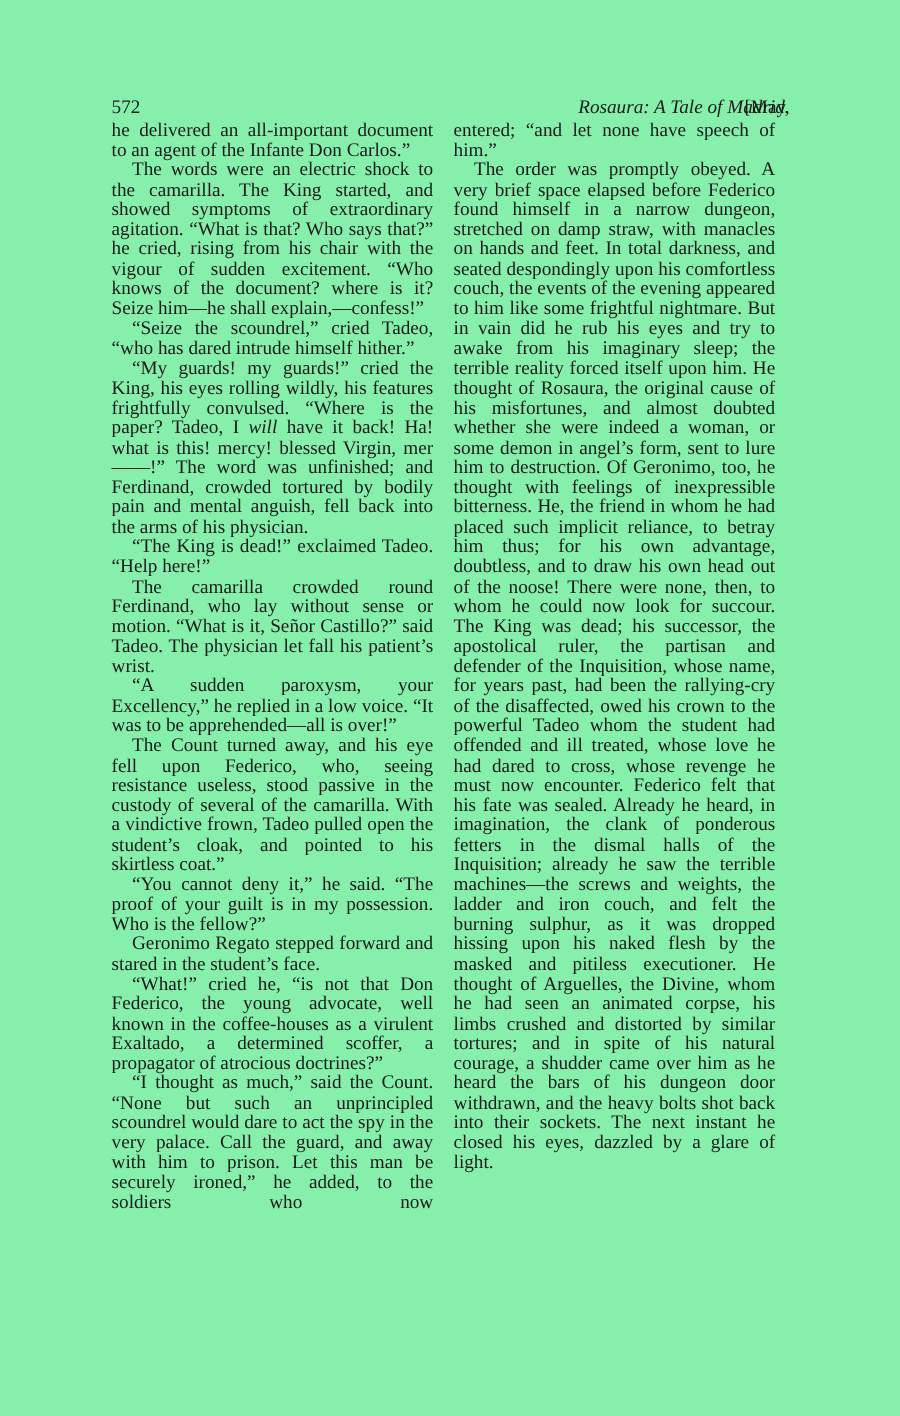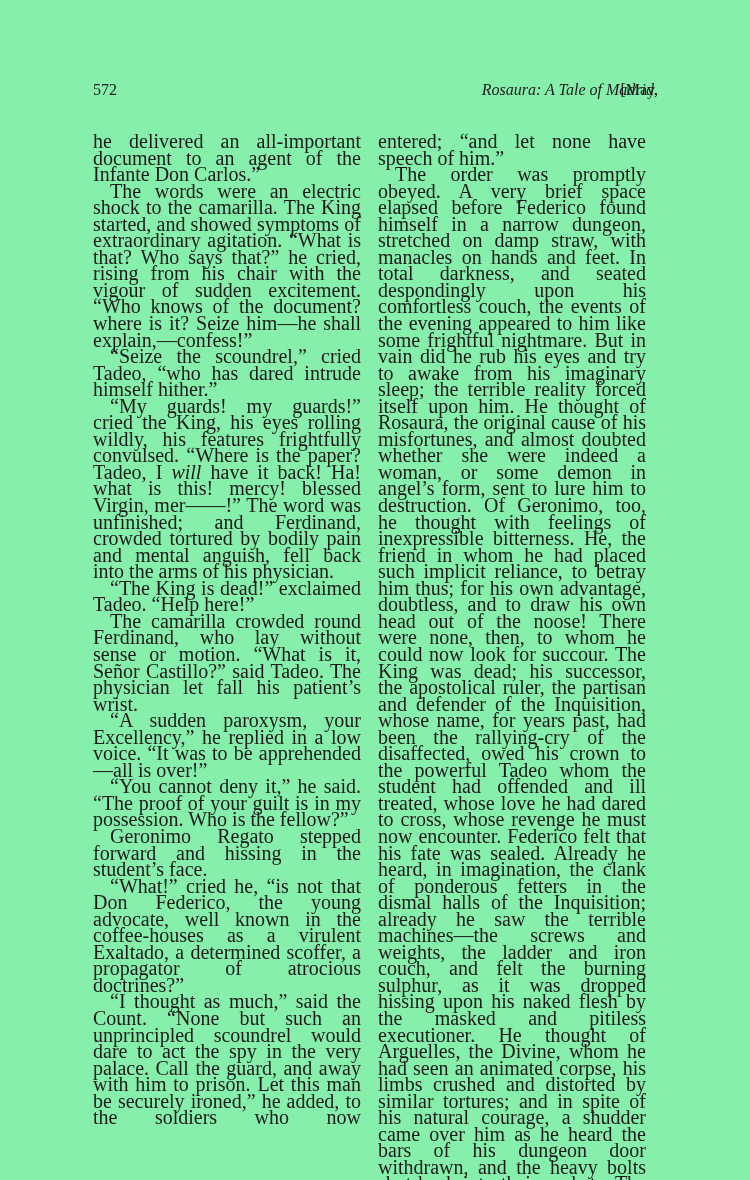--- a/index.html
+++ b/index.html
@@ -47,25 +47,24 @@
     .running-date {
       position: absolute;
       right: 0;
       top: 0;
     }
     .column {
       position: absolute;
       top: 101px;
       width: 268px;
       font-family: "Liberation Serif", serif;
-      font-size: 20px;
+      font-size: 16px;
       line-height: 16.55px;
       text-align: justify;
       hyphens: manual;
-      margin-top: 32px;
     }
     .col-left { left: 93px; }
     .col-right { left: 378px; width: 268px; }
     .column p {
       margin: 0;
       text-indent: 17px;
     }
     .column p.cont {
       text-indent: 0;
     }
@@ -86,22 +85,23 @@
   </div>
 
   <div class="column col-left">
     <p class="cont">he delivered an all-important document to an agent of the Infante Don Carlos.”</p>
     <p>The words were an electric shock to the camarilla. The King started, and showed symptoms of extraordinary agitation. “What is that? Who says that?” he cried, rising from his chair with the vigour of sudden excitement. “Who knows of the document? where is it? Seize him—he shall explain,—confess!”</p>
     <p>“Seize the scoundrel,” cried Tadeo, “who has dared intrude himself hither.”</p>
     <p><span>“My guards! my guards!” cried the King, his eyes rolling wildly, his features frightfully convulsed. “Where is the paper? Tadeo, I </span><em>will</em><span> have it back! Ha! what is this! mercy! blessed Virgin, mer——!” The word was unfinished; and Ferdinand, crowded tortured by bodily pain and mental anguish, fell back into the arms of his physician.</span></p>
     <p>“The King is dead!” exclaimed Tadeo. “Help here!”</p>
     <p>The camarilla crowded round Ferdinand, who lay without sense or motion. “What is it, Señor Castillo?” said Tadeo. The physician let fall his patient’s wrist.</p>
     <p>“A sudden paroxysm, your Excellency,” he replied in a low voice. “It was to be apprehended—all is over!”</p>
+    <p>The Count turned away, and his eye fell upon Federico, who, seeing resistance useless, stood passive in the custody of several of the camarilla. With a vindictive frown, Tadeo pulled open the student’s cloak, and pointed to his skirtless coat.”</p>
     <p>“You cannot deny it,” he said. “The proof of your guilt is in my possession. Who is the fellow?”</p>
-    <p>Geronimo Regato stepped forward and hissing in the student’s face.</p>
+    <p>Geronimo Regato stepped forward and stared in the student’s face.</p>
     <p>“What!” cried he, “is not that Don Federico, the young advocate, well known in the coffee-houses as a virulent Exaltado, a determined scoffer, a propagator of atrocious doctrines?”</p>
     <p>“I thought as much,” said the Count. “None but such an unprincipled scoundrel would dare to act the spy in the very palace. Call the guard, and away with him to prison. Let this man be securely ironed,” he added, to the soldiers who now</p>
   </div>
 
   <div class="column col-right">
     <p class="cont">entered; “and let none have speech of him.”</p>
     <p>The order was promptly obeyed. A very brief space elapsed before Federico found himself in a narrow dungeon, stretched on damp straw, with manacles on hands and feet. In total darkness, and seated despondingly upon his comfortless couch, the events of the evening appeared to him like some frightful nightmare. But in vain did he rub his eyes and try to awake from his imaginary sleep; the terrible reality forced itself upon him. He thought of Rosaura, the original cause of his misfortunes, and almost doubted whether she were indeed a woman, or some demon in angel’s form, sent to lure him to destruction. Of Geronimo, too, he thought with feelings of inexpressible bitterness. He, the friend in whom he had placed such implicit reliance, to betray him thus; for his own advantage, doubtless, and to draw his own head out of the noose! There were none, then, to whom he could now look for succour. The King was dead; his successor, the apostolical ruler, the partisan and defender of the Inquisition, whose name, for years past, had been the rallying-cry of the disaffected, owed his crown to the powerful Tadeo whom the student had offended and ill treated, whose love he had dared to cross, whose revenge he must now encounter. Federico felt that his fate was sealed. Already he heard, in imagination, the clank of ponderous fetters in the dismal halls of the Inquisition; already he saw the terrible machines—the screws and weights, the ladder and iron couch, and felt the burning sulphur, as it was dropped hissing upon his naked flesh by the masked and pitiless executioner. He thought of Arguelles, the Divine, whom he had seen an animated corpse, his limbs crushed and distorted by similar tortures; and in spite of his natural courage, a shudder came over him as he heard the bars of his dungeon door withdrawn, and the heavy bolts shot back into their sockets. The next instant he closed his eyes, dazzled by a glare of light.</p>
   </div>
 
 </div>

